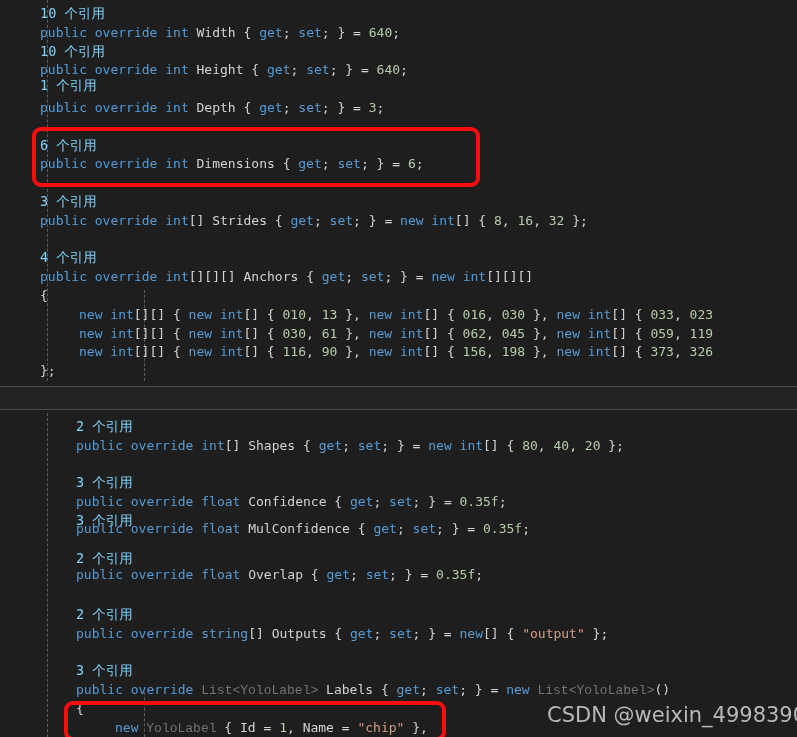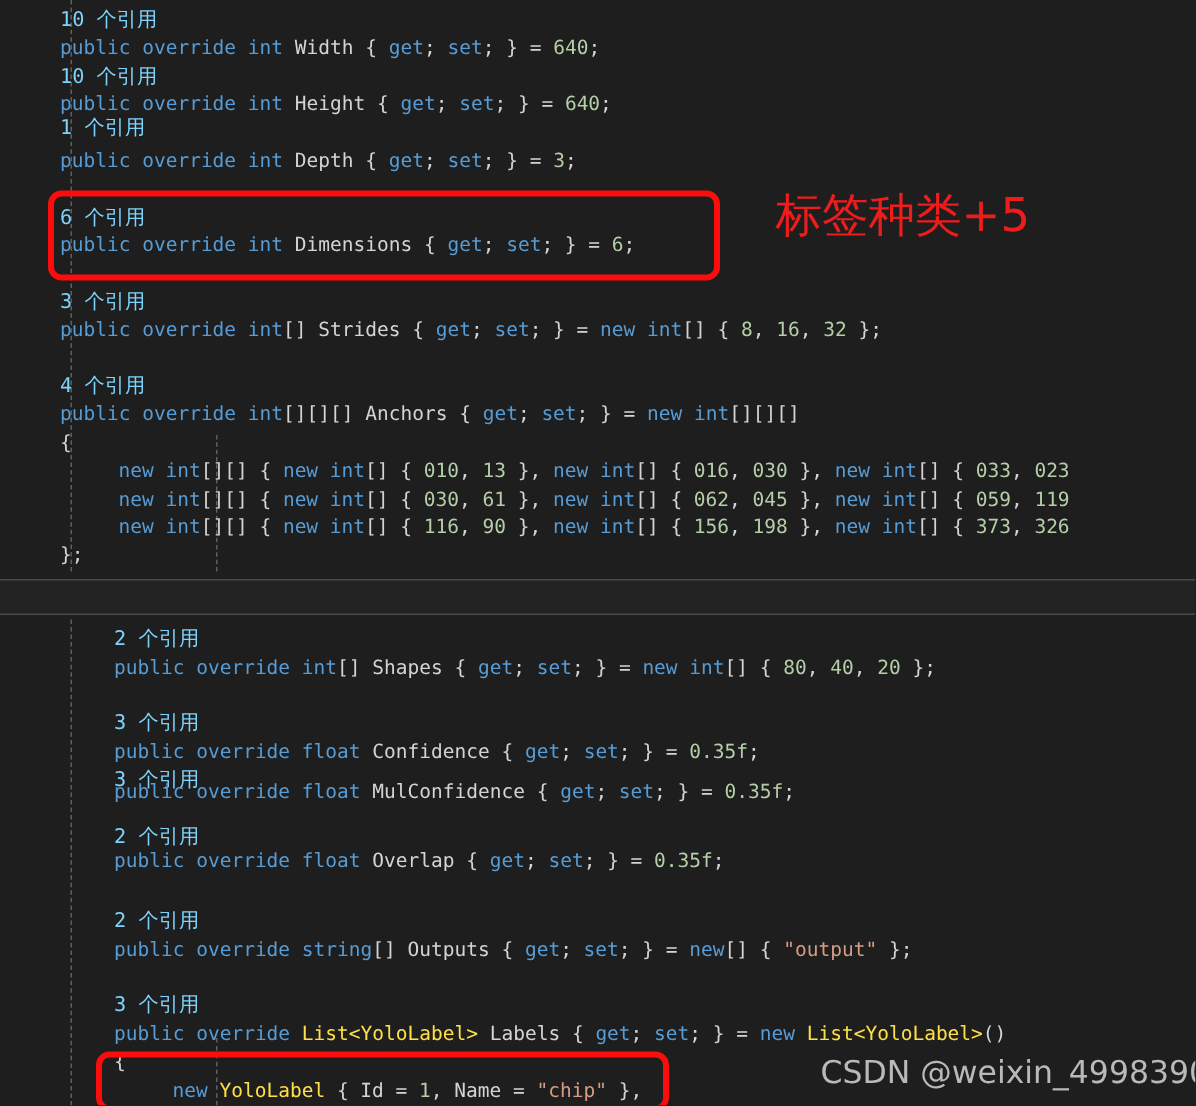--- a/index.html
+++ b/index.html
@@ -61,21 +61,21 @@
     letter-spacing: 0px;
   }
   .line.ref {
     font-size: 13.5px;
     color: #7dd3fc;
     line-height: 19px;
   }
 
   
   .kw   { color: #569cd6; }   
-  .type { color: #fde047; }   
+  .type { color: #737373; font-family: Liberation Mono, monospace; }   
   .num  { color: #b5cea8; }   
   .str  { color: #d69d85; }   
   .id   { color: #d4d4d4; }   
 
   
   .redbox {
     position: absolute;
     border: 4px solid #fc0d0d;
     border-radius: 9px;
     box-sizing: border-box;
@@ -158,17 +158,16 @@
       <div class="line" style="top: 229.6px; left: 40px;">&nbsp;</div>
       <div class="line ref" style="top: 248.4px; left: 40px;">3 个引用</div>
       <div class="line" style="top: 267.2px; left: 40px;"><span class="kw">public override </span><span class="type">List&lt;YoloLabel&gt;</span><span class="id"> Labels </span><span class="id">{ </span><span class="kw">get</span><span class="id">; </span><span class="kw">set</span><span class="id">; } = </span><span class="kw">new </span><span class="type">List&lt;YoloLabel&gt;</span><span class="id">()</span></div>
       <div class="line" style="top: 286px; left: 40px;"><span class="id">{</span></div>
       <div class="line" style="top: 304.8px; left: 79px;"><span class="kw">new </span><span class="type">YoloLabel</span><span class="id"> { Id = </span><span class="num">1</span><span class="id">, Name = </span><span class="str">"chip"</span><span class="id"> },</span></div>
     </div>
 
   <div class="redbox" id="redbox-dimensions"></div>
   <div class="redbox" id="redbox-yololabel"></div>
 
-  <div id="annotation-label">标签种类+5</div>
 
   <div id="watermark">CSDN @weixin_49983900</div>
 
 </div>
 
 </body></html>

